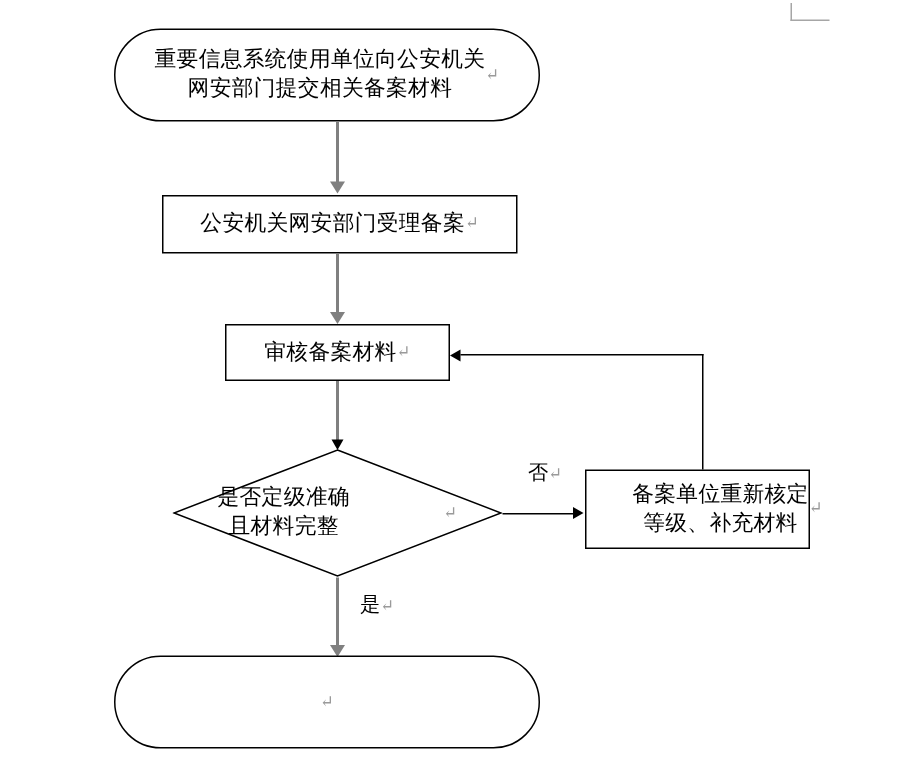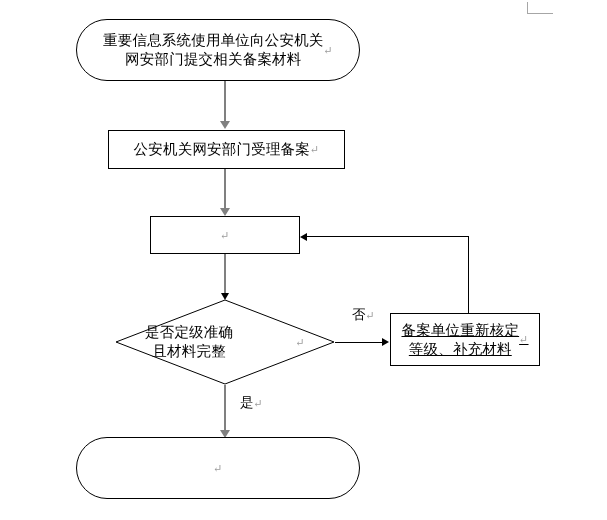--- a/index.html
+++ b/index.html
@@ -138,39 +138,39 @@
   <div class="vline" style="left:224px; top:81px; height:41px;"></div>
   <div class="arrow-down" style="left:220px; top:121px;"></div>
 
   <div class="process" style="left:108px; top:130px; width:237px; height:39px;"></div>
   <div class="node-text" style="left:112px; top:130px; width:229px; height:39px;justify-content:center;"><span>公安机关网安部门受理备案</span><span class="pilcrow">↵</span></div>
 
   <div class="vline" style="left:224px; top:169px; height:40px;"></div>
   <div class="arrow-down" style="left:220px; top:208px;"></div>
 
   <div class="process" style="left:150px; top:216px; width:150px; height:38px;"></div>
-  <div class="node-text" style="left:154px; top:216px; width:142px; height:38px;"><span class="pilcrow">↵</span></div>
+  <div class="node-text" style="left:154px; top:216px; width:142px; height:38px;"><span>审核备案材料</span><span class="pilcrow">↵</span></div>
 
   <div class="vline" style="left:224px; top:254px; height:40px;"></div>
   <div class="arrow-down-dark" style="left:221px; top:293px;"></div>
 
   <div class="decision" style="left:115px; top:299px; width:220px; height:86px;">
     <svg width="220" height="86" viewBox="0 0 220 86">
       <polygon points="110,1 219,43 110,85 1,43" fill="#ffffff" stroke="#000000" stroke-width="1"></polygon>
     </svg>
   </div>
   <div class="node-text" style="left:145px; top:299px; width:160px; height:86px;justify-content:space-between;"><span>是否定级准确
 且材料完整</span><span class="pilcrow">↵</span></div>
 
   <div class="hline-dark" style="left:335px; top:342px; width:48px;"></div>
   <div class="arrow-right-dark" style="left:382px; top:338px;"></div>
   <div class="edge-label" style="left:352px; top:306px;"><span>否</span><span class="pilcrow">↵</span></div>
 
   <div class="process" style="left:390px; top:313px; width:150px; height:53px;"></div>
-  <div class="node-text" style="left:392px; top:313px; width:146px; height:53px;text-decoration:underline;"><span>备案单位重新核定
+  <div class="node-text" style="left:412px; top:313px; width:146px; height:53px;"><span>备案单位重新核定
 等级、补充材料</span><span class="pilcrow">↵</span></div>
 
   <div class="vline-dark" style="left:468px; top:236px; height:77px;"></div>
   <div class="hline-dark" style="left:307px; top:236px; width:162px;"></div>
   <div class="arrow-left-dark" style="left:300px; top:233px;"></div>
 
   <div class="vline" style="left:224px; top:385px; height:48px;"></div>
   <div class="arrow-down" style="left:220px; top:430px;"></div>
   <div class="edge-label" style="left:240px; top:394px;"><span>是</span><span class="pilcrow">↵</span></div>
 

